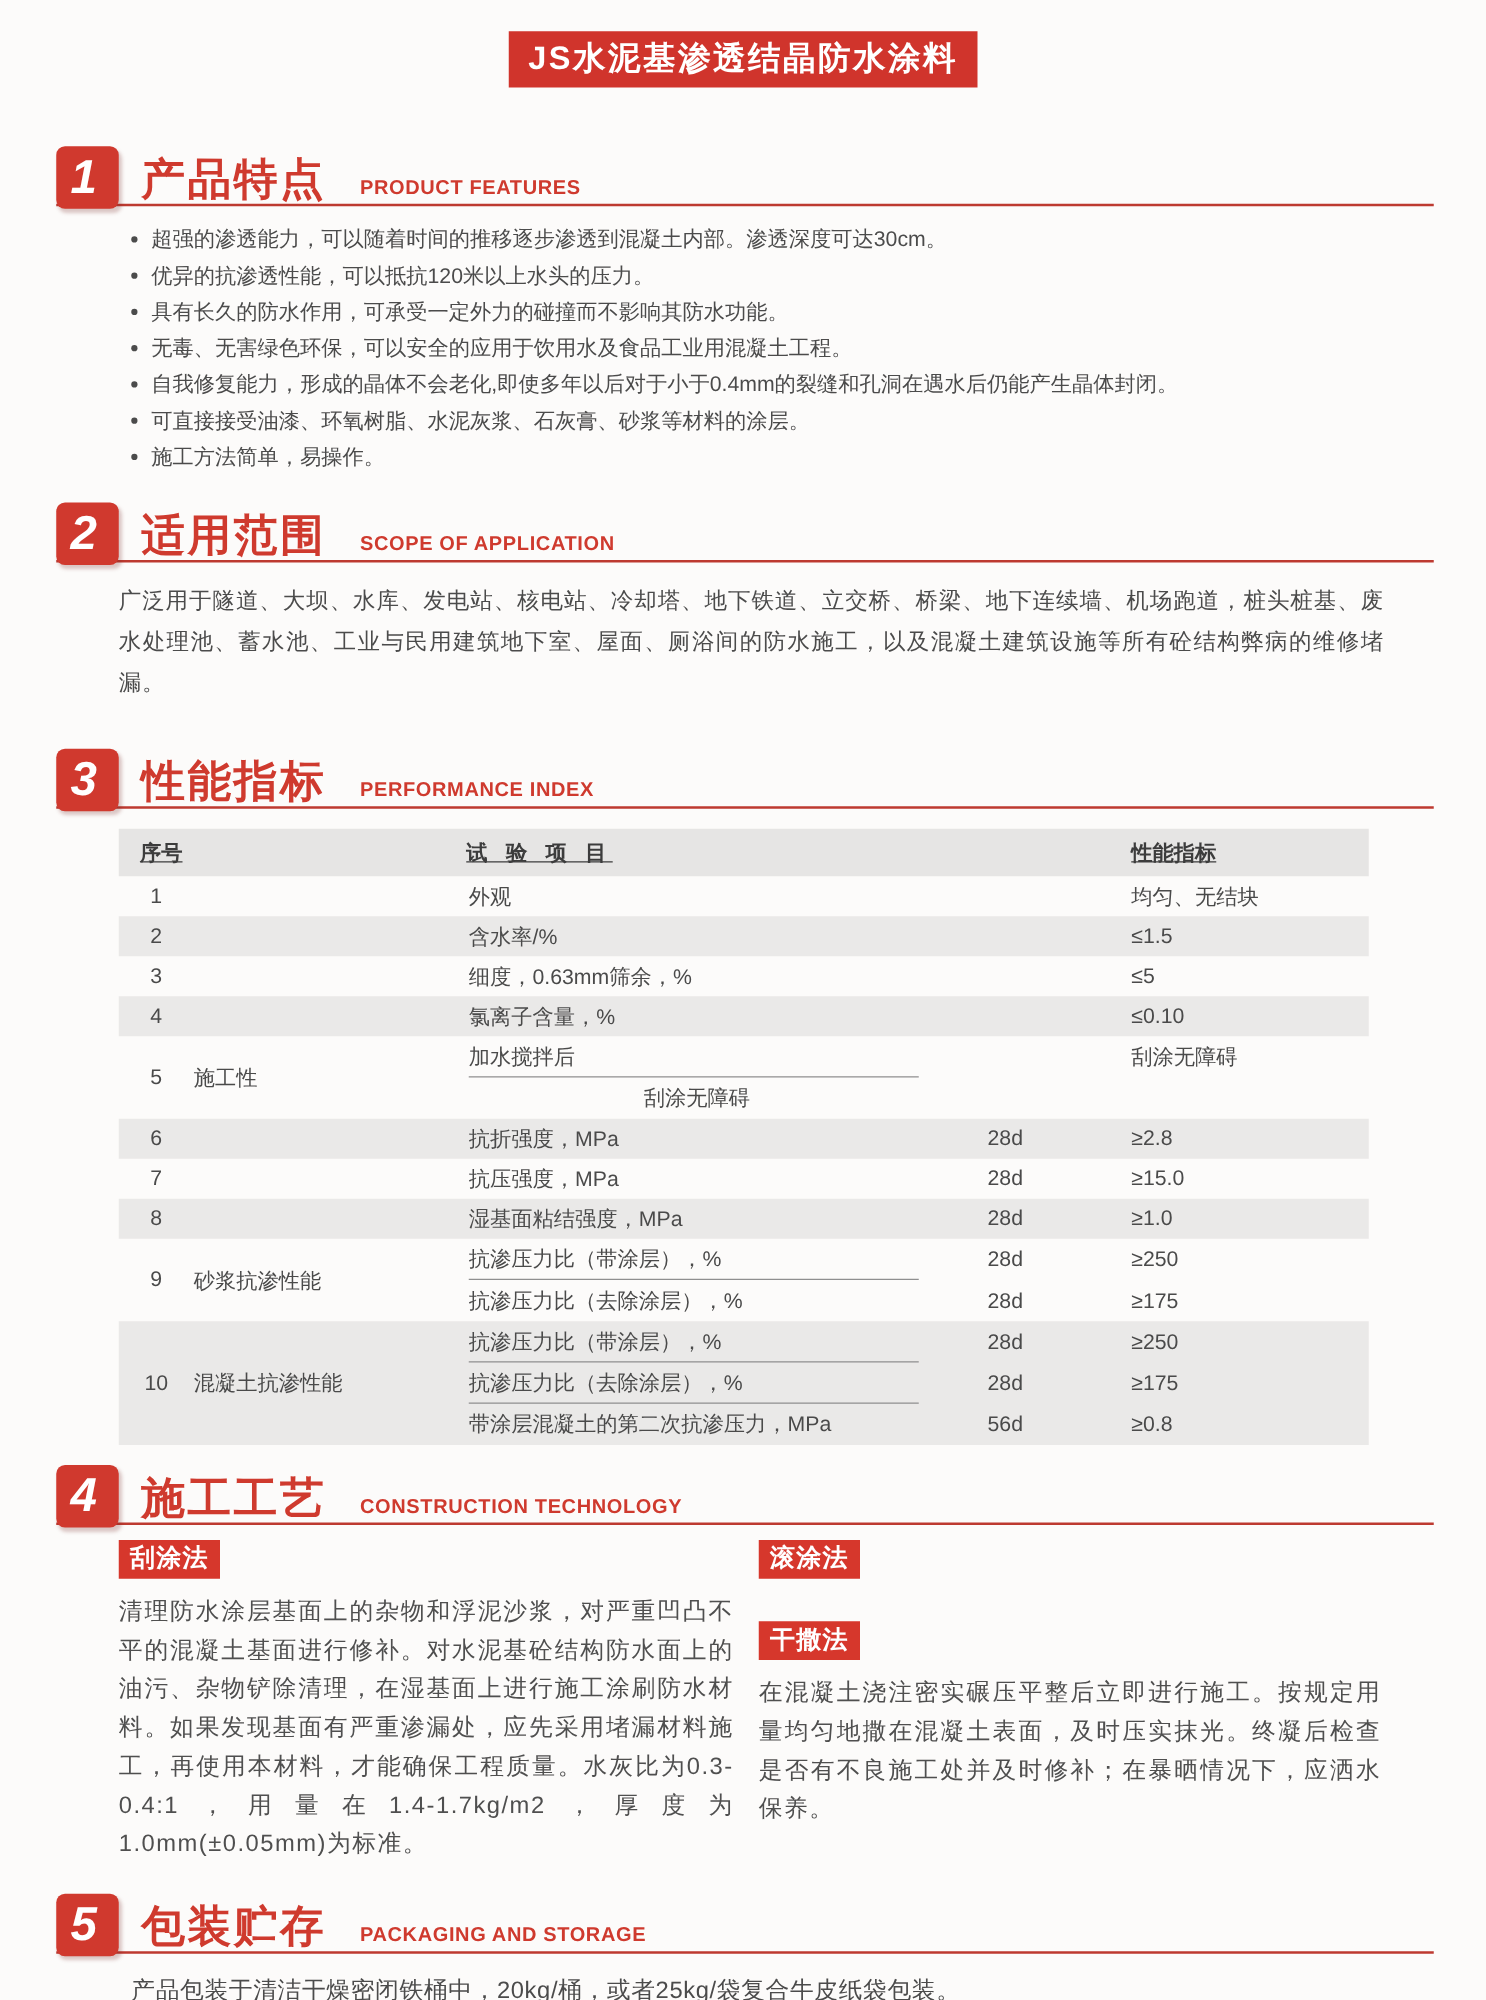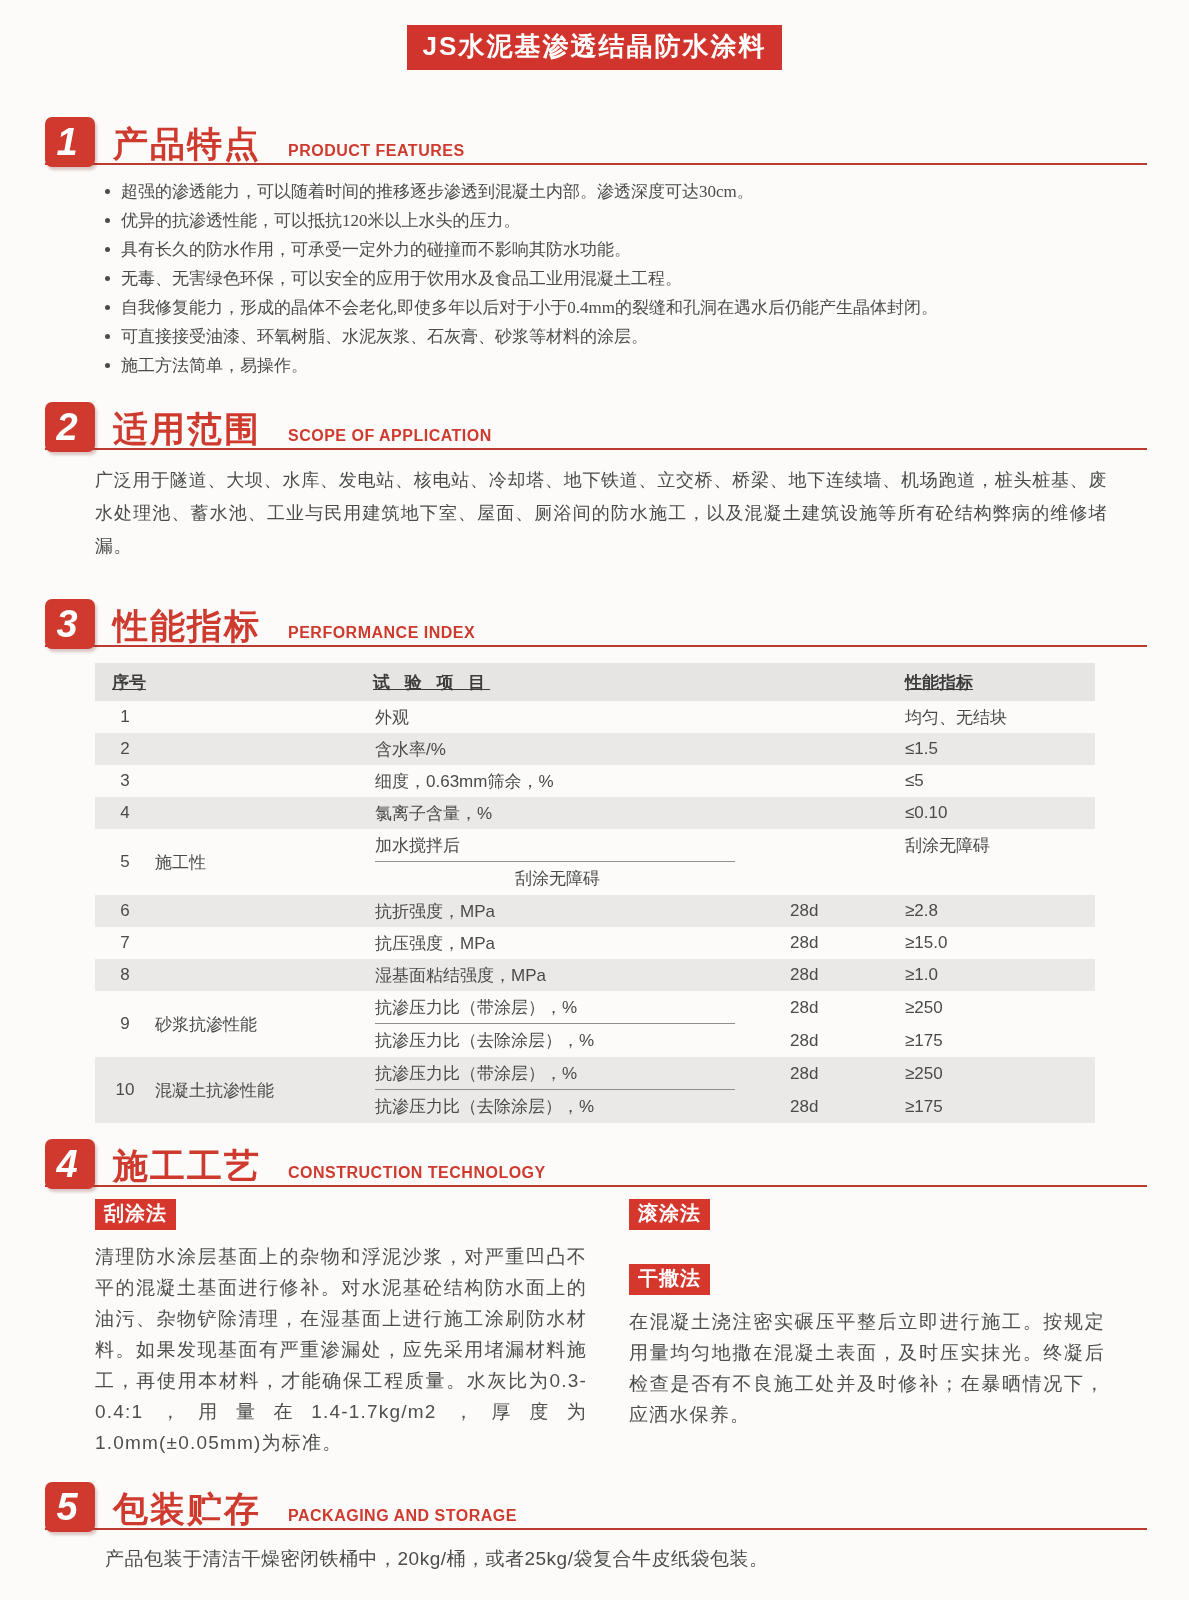--- a/index.html
+++ b/index.html
@@ -58,21 +58,21 @@
     color:#cf3a2e;
     font-size:16px;
     font-weight:bold;
     margin-left:27px;
     padding-bottom:3px;
     letter-spacing:0.5px;
     white-space:nowrap;
   }
   
   .features-list { margin:16px 60px 0 105px; }
-  .bullet-item { display:flex; margin-bottom:8px; font-size:17px; line-height:21px; color:#4b4b4b;font-family:Liberation Serif, serif; }
+  .bullet-item { display:flex; margin-bottom:8px; font-size:17px; line-height:21px; color:#4b4b4b; }
   .dot { width:5px; height:5px; border-radius:50%; background:#4b4b4b; margin:8px 11px 0 0; flex:none; }
   
   .scope-text {
     margin:14px 82px 0 95px;
     font-size:18px;
     line-height:33px;
     text-align:justify;
     color:#4b4b4b;
     letter-spacing:0.5px;
   }
@@ -93,21 +93,21 @@
   .c-no { width:60px; display:flex; align-items:center; justify-content:center; flex:none; }
   .c-cat { width:220px; display:flex; align-items:center; flex:none; }
   .c-proj { width:360px; margin-right:30px; display:flex; align-items:center; flex:none; }
   .c-age { width:115px; padding-left:25px; display:flex; align-items:center; flex:none; }
   .c-val { flex:1; padding-left:25px; display:flex; align-items:center; }
   .mstack { flex:1; display:flex; flex-direction:column; }
   .msub { display:flex; align-items:flex-start; height:33px; }
   .msub .c-proj, .msub .c-age, .msub .c-val { height:100%; }
   .msub:not(:last-child) .c-proj { border-bottom:1px solid #8f8f8f; }
   
-  .methods-wrap { display:flex; margin:12px 84px 0 95px; gap:42px; }
+  .methods-wrap { display:flex; margin:12px 84px 0 95px; gap:20px; }
   .method-col-left { width:492px; flex:none; }
   .method-col-right { flex:1; }
   .method-badge {
     display:inline-block;
     background:#d6372c;
     color:#ffffff;
     font-size:20px;
     font-weight:bold;
     padding:1px 9px 3px;
     letter-spacing:1px;
@@ -291,20 +291,25 @@
       <div class="msub">
         <div class="c-proj">抗渗压力比（带涂层），%</div>
         <div class="c-age">28d</div>
         <div class="c-val">≥250</div>
       </div>
       <div class="msub">
         <div class="c-proj">抗渗压力比（去除涂层），%</div>
         <div class="c-age">28d</div>
         <div class="c-val">≥175</div>
       </div>
+      <div class="msub">
+        <div class="c-proj">带涂层混凝土的第二次抗渗压力，MPa</div>
+        <div class="c-age">56d</div>
+        <div class="c-val">≥0.8</div>
+      </div>
     </div>
   </div>
 </div>
 
 <div class="section-header mt-s4">
   <div class="num-box">4</div>
   <div class="sec-title">施工工艺</div>
   <div class="sec-sub">CONSTRUCTION TECHNOLOGY</div>
 </div>
 

